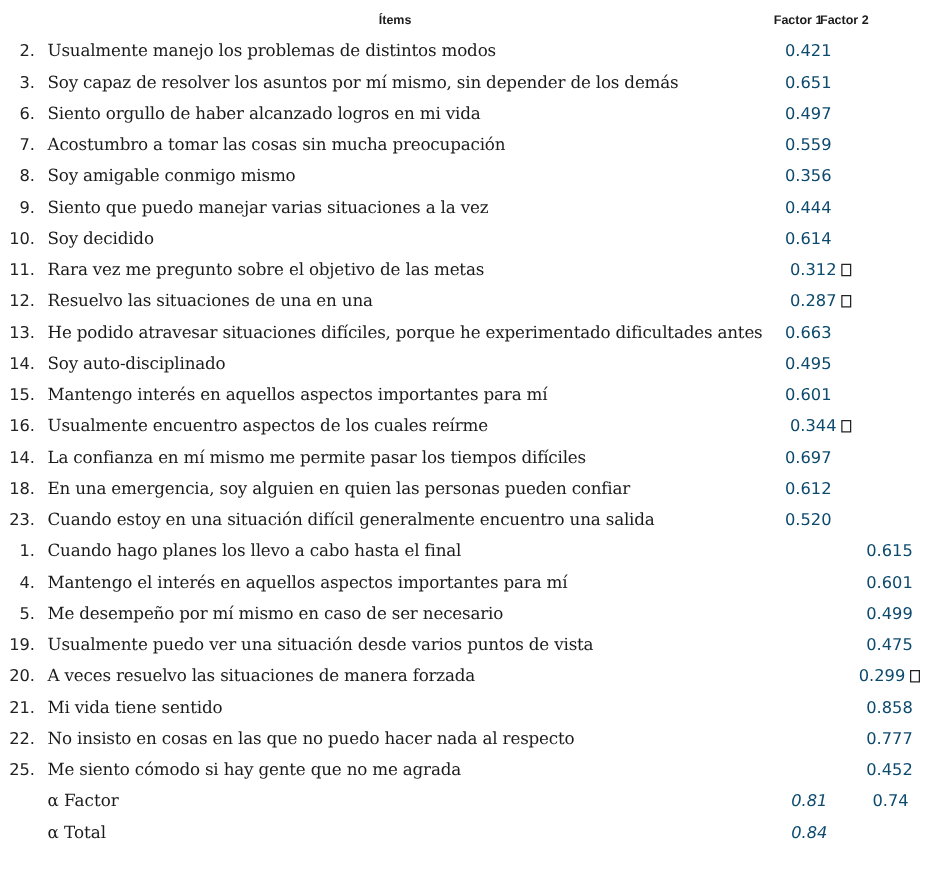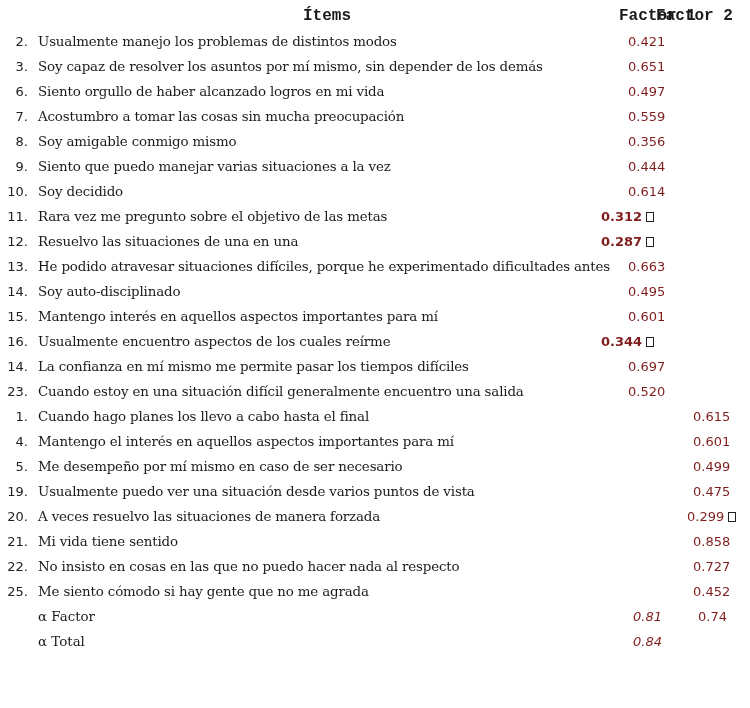--- a/index.html
+++ b/index.html
@@ -22,23 +22,23 @@
       width: 750px;
     }
     .row {
       position: relative;
       height: 25px;
       line-height: 25px;
       font-size: 13.4px;
       white-space: nowrap;
     }
     .hdr {
-      font-family: Liberation Mono, monospace;
+      font-family: Liberation Sans, sans-serif;
       font-weight: bold;
-      font-size: 16px;
+      font-size: 10px;
     }
     .hdr .h-items {
       position: absolute;
       left: 303px;
       top: 0;
     }
     .hdr .h-f1 {
       position: absolute;
       left: 619px;
       top: 0;
@@ -59,25 +59,25 @@
     }
     .text {
       position: absolute;
       left: 38px;
       letter-spacing: -0.15px;
     }
     .f1, .f2 {
       position: absolute;
       font-family: "DejaVu Sans", "Liberation Sans", sans-serif;
       font-size: 13px;
-      color: #7f1d1d;
+      color: #0c4a6e;
     }
     .f1 { left: 628px; }
     .f2 { left: 693px; text-align: center; }
-    .f1.shift { left: 601px; font-weight: bold; }
+    .f1.shift { left: 632px; }
     .f2.shift { left: 687px; }
     .flag {
       display: inline-block;
       width: 6px;
       height: 8px;
       border: 1px solid #222;
       margin-left: 4px;
       vertical-align: -1px;
     }
     .alpha-label {
@@ -161,20 +161,25 @@
         <span class="num">16.</span>
         <span class="text">Usualmente encuentro aspectos de los cuales reírme</span>
         <span class="f1 shift"><span>0.344</span><span class="flag"></span></span>
       </div>
       <div class="row">
         <span class="num">14.</span>
         <span class="text">La confianza en mí mismo me permite pasar los tiempos difíciles</span>
         <span class="f1"><span>0.697</span></span>
       </div>
       <div class="row">
+        <span class="num">18.</span>
+        <span class="text">En una emergencia, soy alguien en quien las personas pueden confiar</span>
+        <span class="f1"><span>0.612</span></span>
+      </div>
+      <div class="row">
         <span class="num">23.</span>
         <span class="text">Cuando estoy en una situación difícil generalmente encuentro una salida</span>
         <span class="f1"><span>0.520</span></span>
       </div>
       <div class="row">
         <span class="num">1.</span>
         <span class="text">Cuando hago planes los llevo a cabo hasta el final</span>
         <span class="f2"><span>0.615</span></span>
       </div>
       <div class="row">
@@ -198,21 +203,21 @@
         <span class="f2 shift"><span>0.299</span><span class="flag"></span></span>
       </div>
       <div class="row">
         <span class="num">21.</span>
         <span class="text">Mi vida tiene sentido</span>
         <span class="f2"><span>0.858</span></span>
       </div>
       <div class="row">
         <span class="num">22.</span>
         <span class="text">No insisto en cosas en las que no puedo hacer nada al respecto</span>
-        <span class="f2"><span>0.727</span></span>
+        <span class="f2"><span>0.777</span></span>
       </div>
       <div class="row">
         <span class="num">25.</span>
         <span class="text">Me siento cómodo si hay gente que no me agrada</span>
         <span class="f2"><span>0.452</span></span>
       </div>
     </div>
   <div id="summary-rows">
       <div class="row">
         <span class="alpha-label">α Factor</span>

